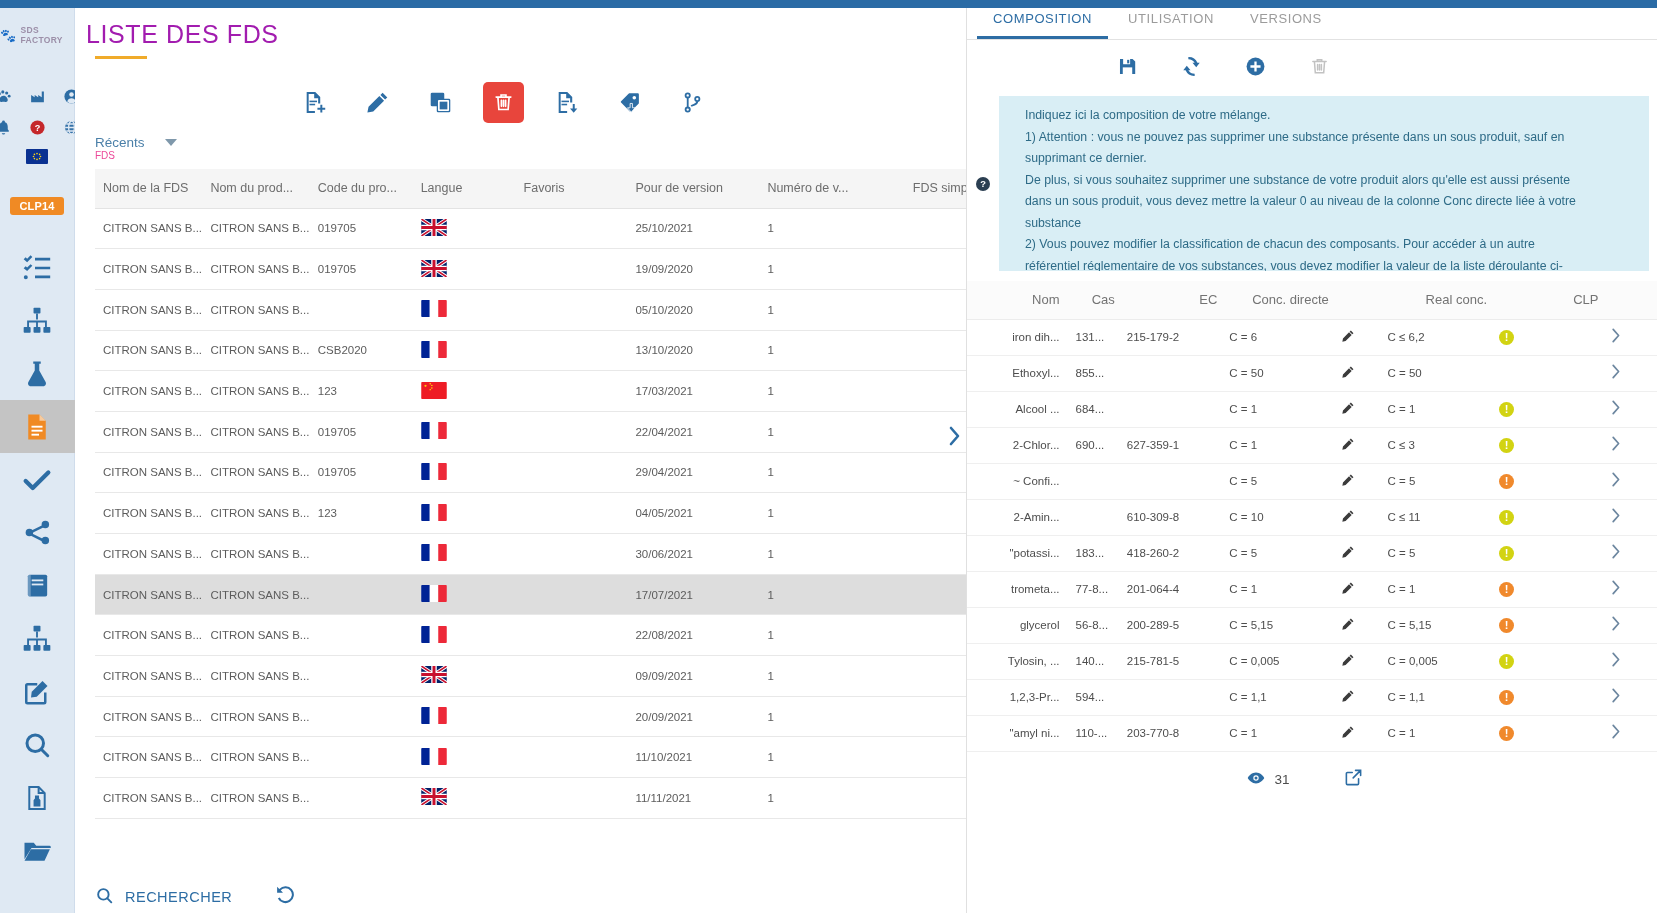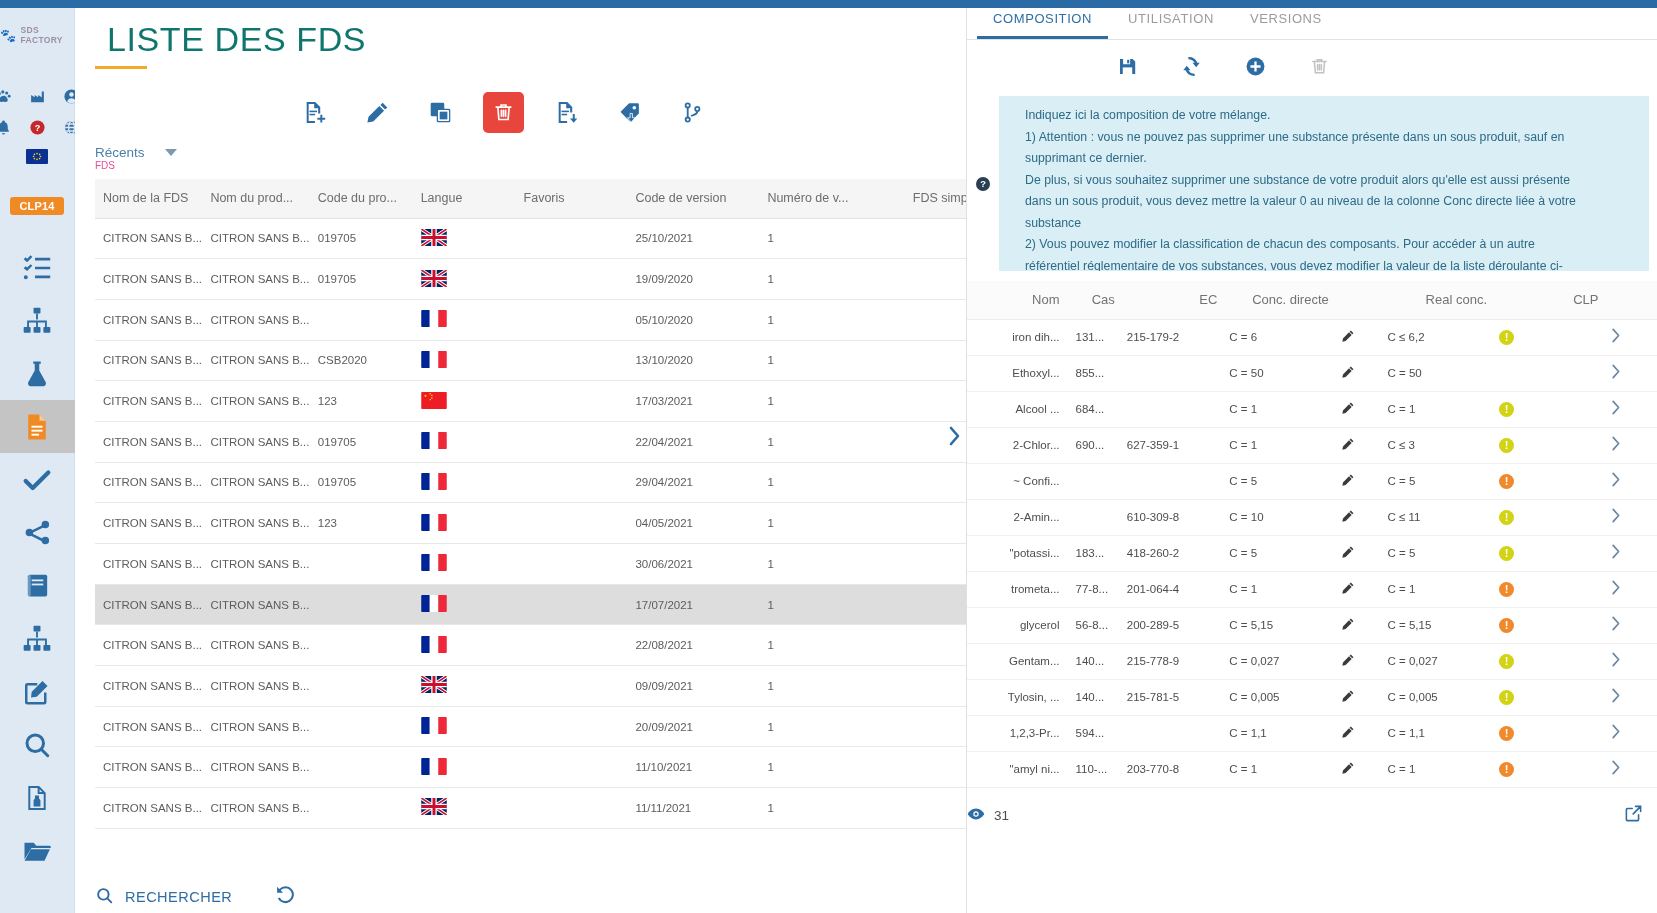--- a/index.html
+++ b/index.html
@@ -59,22 +59,22 @@
   }
   .rail-item.active { background: #c4c4c4; color: #f08a24; }
   .rail-item svg { display: block; }
 
   
   .main {
     position: absolute; left: 75px; top: 8px; width: 866px; height: 905px;
     background: #ffffff;
   }
   .page-title {
-    margin-left: 32px; margin-top: 12px;
-    font-size: 34px; color: #0f766e; letter-spacing: .6px;
+    margin-left: 11px; margin-top: 12px;
+    font-size: 25px; color: #a21caf; letter-spacing: .6px;
     font-weight: normal;
   }
   .title-rule { margin-left: 20px; margin-top: 7px; width: 52px; height: 3px; background: #f0ab2a; }
 
   .toolbar {
     margin-top: 16px; height: 54px;
     display: flex; align-items: center; justify-content: center; gap: 22px;
     padding-right: 10px;
   }
   .tb-btn {
@@ -176,21 +176,21 @@
   .clp-dot {
     width: 15px; height: 15px; border-radius: 50%;
     display: inline-flex; align-items: center; justify-content: center;
     color: #ffffff; font-size: 11px; font-weight: bold; line-height: 1;
   }
   .clp-warn { background: #d2d312; }
   .clp-danger { background: #f0892c; }
   .row-arrow { color: #6d87a0; font-size: 15px; }
 
   .comp-footer {
-    display: flex; align-items: center; justify-content: space-between; gap: 8px;
+    display: flex; align-items: center; justify-content: center; gap: 8px;
     padding: 12px 14px 0 0; height: 44px;
   }
   .eye-count { display: flex; align-items: center; gap: 9px; color: #4d4d4d; font-size: 13.5px; }
   .eye-ic { color: #2d6da4; }
   .export-ic { color: #2d6da4; margin-left: 46px; cursor: pointer; }
 </style>
 </head>
 <body>
 
 <div class="app">
@@ -464,21 +464,21 @@
 
     <div class="grid-wrap">
       <table class="grid">
         <thead>
             <tr>
           <th class="c-nom">Nom de la FDS</th>
           <th class="c-prod">Nom du prod...</th>
           <th class="c-code">Code du pro...</th>
           <th class="c-lang">Langue</th>
           <th class="c-fav">Favoris</th>
-          <th class="c-date">Code de version</th>
+          <th class="c-date">Pour de version</th>
           <th class="c-num">Numéro de v...</th>
           <th class="c-simp">FDS simplifiée</th>
           <th class="c-tache">Tâ</th>
         </tr>
           </thead>
         <tbody id="grid-body">
             <tr>
               <td class="c-nom">CITRON SANS B...</td>
               <td class="c-prod">CITRON SANS B...</td>
               <td class="c-code">019705</td>
@@ -930,34 +930,20 @@
             <td class="k-pen"><span class="pen"><svg width="14" height="14" viewBox="0 0 24 24" fill="currentColor">
                   <path d="M16.9 2.6l4.5 4.5-2.1 2.1-4.5-4.5zM13.8 5.7l4.5 4.5-10.4 10.4-5.6 1.1 1.1-5.6z"></path>
                 </svg></span></td>
             <td class="k-real">C = 5,15</td>
             <td class="k-clp"><span class="clp-dot clp-danger">!</span></td>
             <td class="k-arrow"><span class="row-arrow"><svg width="11" height="17" viewBox="0 0 14 22" fill="none" stroke="currentColor" stroke-width="2.2" stroke-linecap="round" stroke-linejoin="round">
                   <path d="M4 3l7 8-7 8"></path>
                 </svg></span></td>
           </tr>
           <tr>
-            <td class="k-nom">Gentam...</td>
-            <td class="k-cas">140...</td>
-            <td class="k-ec">215-778-9</td>
-            <td class="k-conc">C = 0,027</td>
-            <td class="k-pen"><span class="pen"><svg width="14" height="14" viewBox="0 0 24 24" fill="currentColor">
-                  <path d="M16.9 2.6l4.5 4.5-2.1 2.1-4.5-4.5zM13.8 5.7l4.5 4.5-10.4 10.4-5.6 1.1 1.1-5.6z"></path>
-                </svg></span></td>
-            <td class="k-real">C = 0,027</td>
-            <td class="k-clp"><span class="clp-dot clp-warn">!</span></td>
-            <td class="k-arrow"><span class="row-arrow"><svg width="11" height="17" viewBox="0 0 14 22" fill="none" stroke="currentColor" stroke-width="2.2" stroke-linecap="round" stroke-linejoin="round">
-                  <path d="M4 3l7 8-7 8"></path>
-                </svg></span></td>
-          </tr>
-          <tr>
             <td class="k-nom">Tylosin, ...</td>
             <td class="k-cas">140...</td>
             <td class="k-ec">215-781-5</td>
             <td class="k-conc">C = 0,005</td>
             <td class="k-pen"><span class="pen"><svg width="14" height="14" viewBox="0 0 24 24" fill="currentColor">
                   <path d="M16.9 2.6l4.5 4.5-2.1 2.1-4.5-4.5zM13.8 5.7l4.5 4.5-10.4 10.4-5.6 1.1 1.1-5.6z"></path>
                 </svg></span></td>
             <td class="k-real">C = 0,005</td>
             <td class="k-clp"><span class="clp-dot clp-warn">!</span></td>
             <td class="k-arrow"><span class="row-arrow"><svg width="11" height="17" viewBox="0 0 14 22" fill="none" stroke="currentColor" stroke-width="2.2" stroke-linecap="round" stroke-linejoin="round">

